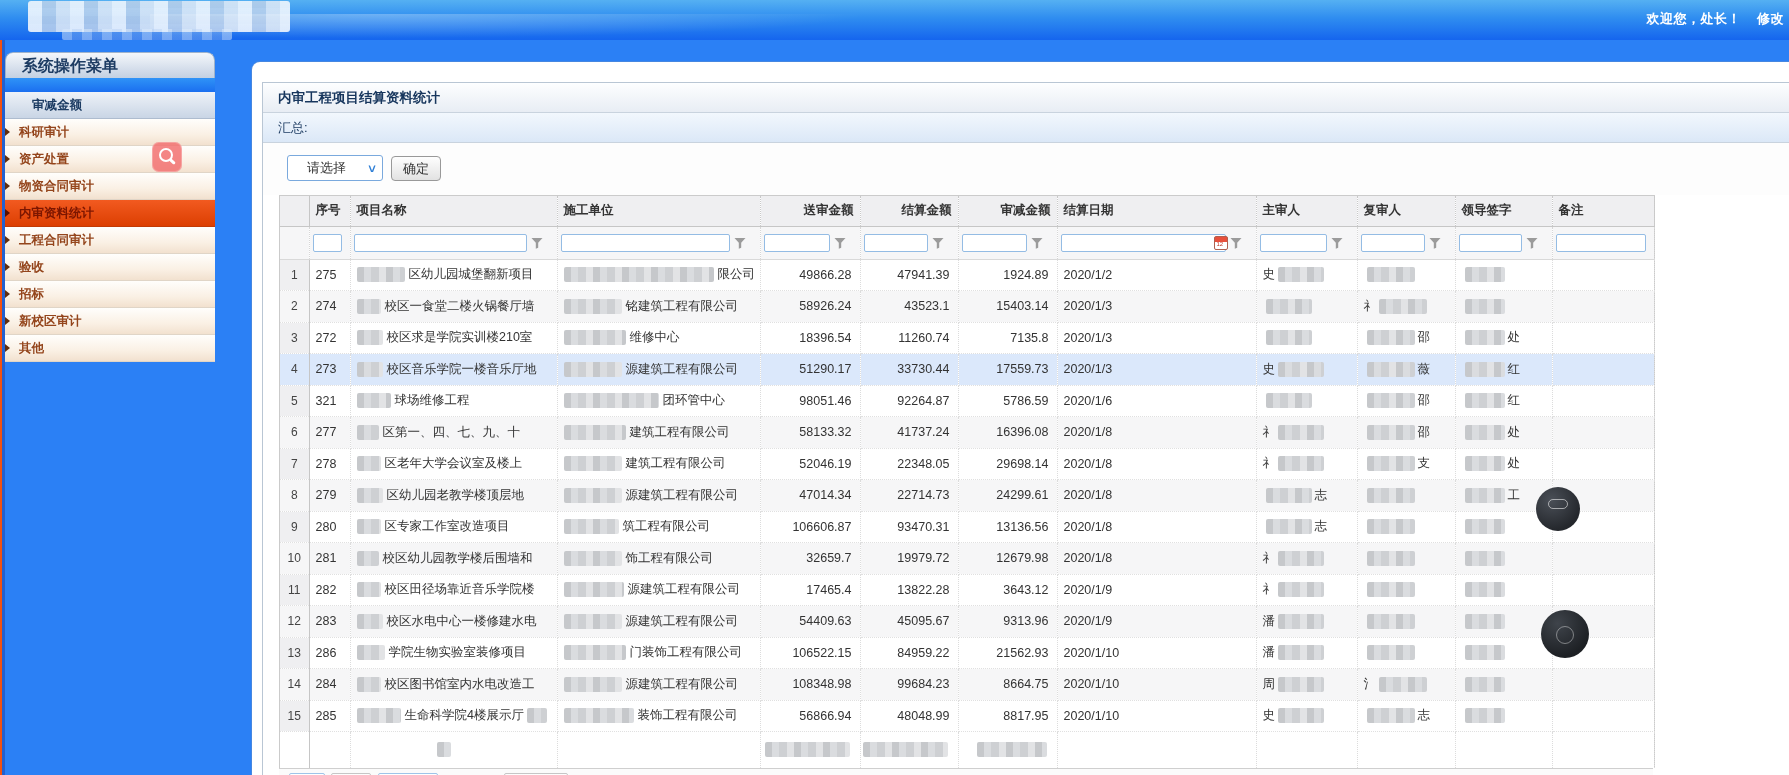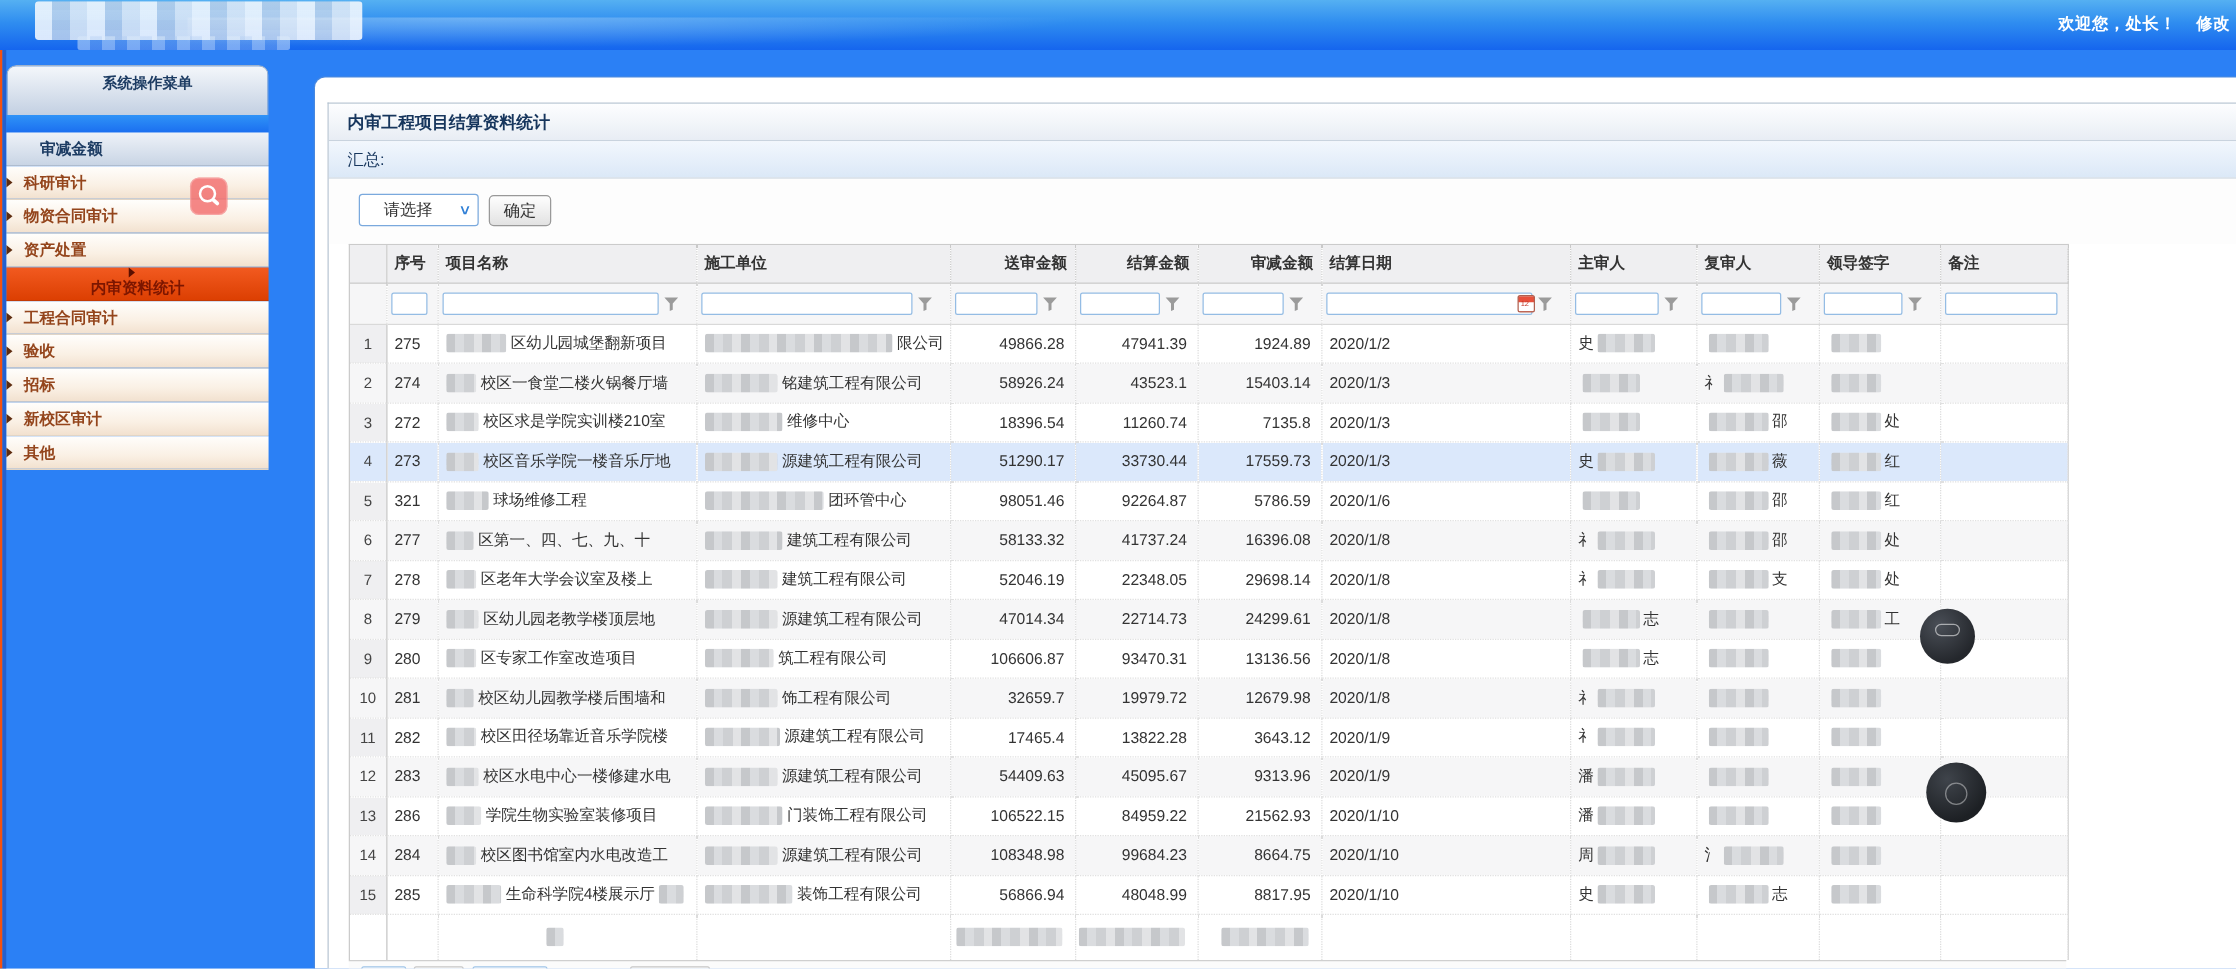--- a/index.html
+++ b/index.html
@@ -20,32 +20,32 @@
     letter-spacing:.5px;white-space:nowrap;}
   .welcome .modify{margin-left:16px;cursor:pointer;}
 
   
   .strip-orange{position:absolute;left:0;top:40px;width:2px;bottom:0;background:#f4510f;}
   .strip-blue{position:absolute;left:2px;top:40px;width:3px;bottom:0;background:#2360cf;}
 
   
   .sidebar{position:absolute;left:5px;top:52px;width:210px;bottom:0;
     border-radius:8px 8px 0 0;overflow:hidden;}
-  .sb-header{height:40px;line-height:26px;padding-left:16px;font-size:12px;font-weight:bold;color:#1d3c63;
+  .sb-header{height:26px;line-height:26px;padding-left:16px;font-size:16px;font-weight:bold;color:#1d3c63;
     background:linear-gradient(180deg,#f4f7fb,#c3d0e2);
-    border:1px solid #9fb3cc;border-bottom:none;border-radius:8px 8px 0 0;box-sizing:border-box;text-align:center;}
+    border:1px solid #9fb3cc;border-bottom:none;border-radius:8px 8px 0 0;box-sizing:border-box;}
   .sb-strip{height:14px;background:linear-gradient(180deg,#2f93f7,#1b6ff0);}
   .sb-home{height:27px;line-height:27px;padding-left:27px;font-weight:bold;font-size:12.5px;color:#1d3c63;
     background:linear-gradient(180deg,#eef2f8,#c9d5e5);border-bottom:1px solid #aebccf;box-sizing:border-box;cursor:pointer;}
   .sb-item{height:27px;font-size:12.5px;font-weight:bold;color:#94451c;display:flex;align-items:center;
     box-sizing:border-box;cursor:pointer;
     background:linear-gradient(180deg,#fffefc 0%,#faf0e4 60%,#f2e1cf 100%);border-bottom:1px solid #e0d5c7;}
   .sb-item .arr{width:0;height:0;border-left:5px solid #5f2d10;border-top:4px solid transparent;
     border-bottom:4px solid transparent;margin-right:9px;flex:none;}
-  .sb-item.active{background:linear-gradient(180deg,#f25a20,#dc3f02);color:#7c1600;border-bottom-color:#c23a05;flex-direction:column;}
+  .sb-item.active{background:linear-gradient(180deg,#f25a20,#dc3f02);color:#7c1600;border-bottom-color:#c23a05;}
   .sb-item.active .arr{border-left-color:#5a0f00;}
 
   .float-search{position:absolute;left:152px;top:142px;width:30px;height:30px;border-radius:7px;
     background:rgba(242,108,108,.82);box-shadow:inset 0 0 0 1px rgba(255,255,255,.25);cursor:pointer;z-index:30;}
   .mag{position:absolute;left:7px;top:6px;width:10px;height:10px;border:2.5px solid #fff;border-radius:50%;}
   .mag::after{content:"";position:absolute;left:8px;top:10px;width:7px;height:2.5px;background:#fff;
     transform:rotate(42deg);border-radius:2px;}
 
   
   .main-panel{position:absolute;left:252px;top:62px;width:1669px;bottom:0;background:#ffffff;
@@ -132,25 +132,25 @@
     <div class="sb-header">系统操作菜单</div>
     <div class="sb-strip"></div>
     <div class="sb-home">审减金额</div>
     <div id="sb-items">
         <div class="sb-item">
           <span class="arr"></span>
           <span>科研审计</span>
         </div>
         <div class="sb-item">
           <span class="arr"></span>
+          <span>资产处置</span>
+        </div>
+        <div class="sb-item">
+          <span class="arr"></span>
           <span>物资合同审计</span>
-        </div>
-        <div class="sb-item">
-          <span class="arr"></span>
-          <span>资产处置</span>
         </div>
         <div class="sb-item active">
           <span class="arr"></span>
           <span>内审资料统计</span>
         </div>
         <div class="sb-item">
           <span class="arr"></span>
           <span>工程合同审计</span>
         </div>
         <div class="sb-item">

